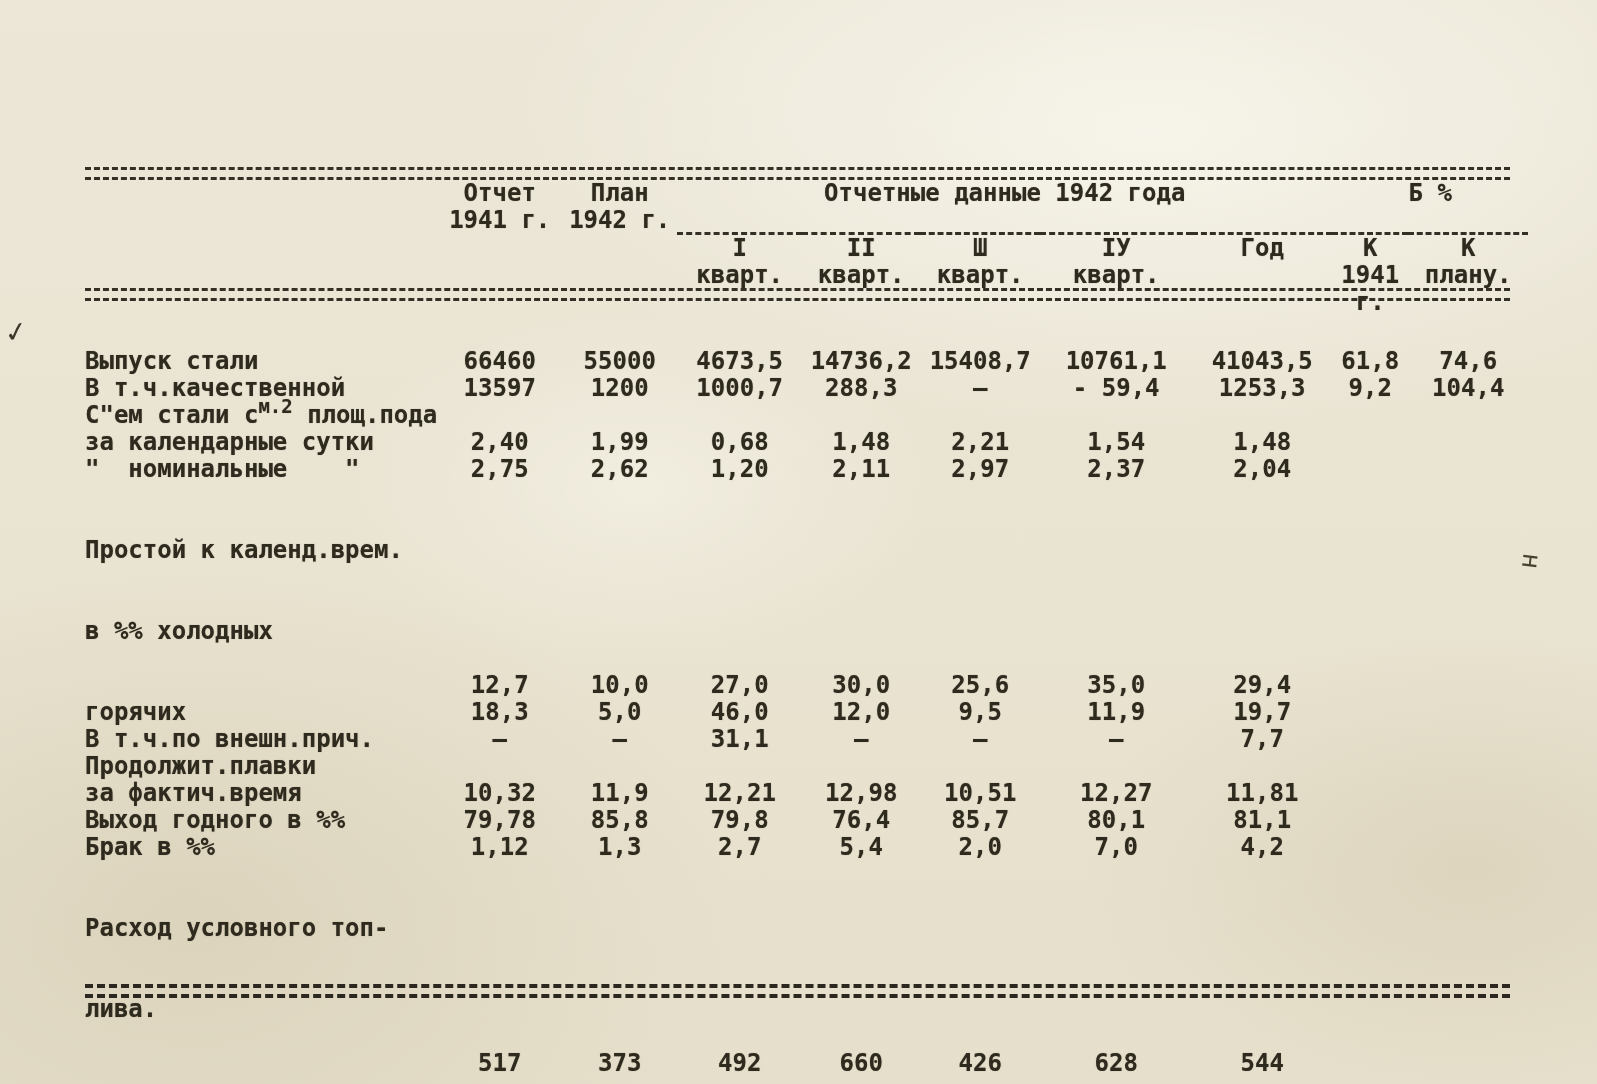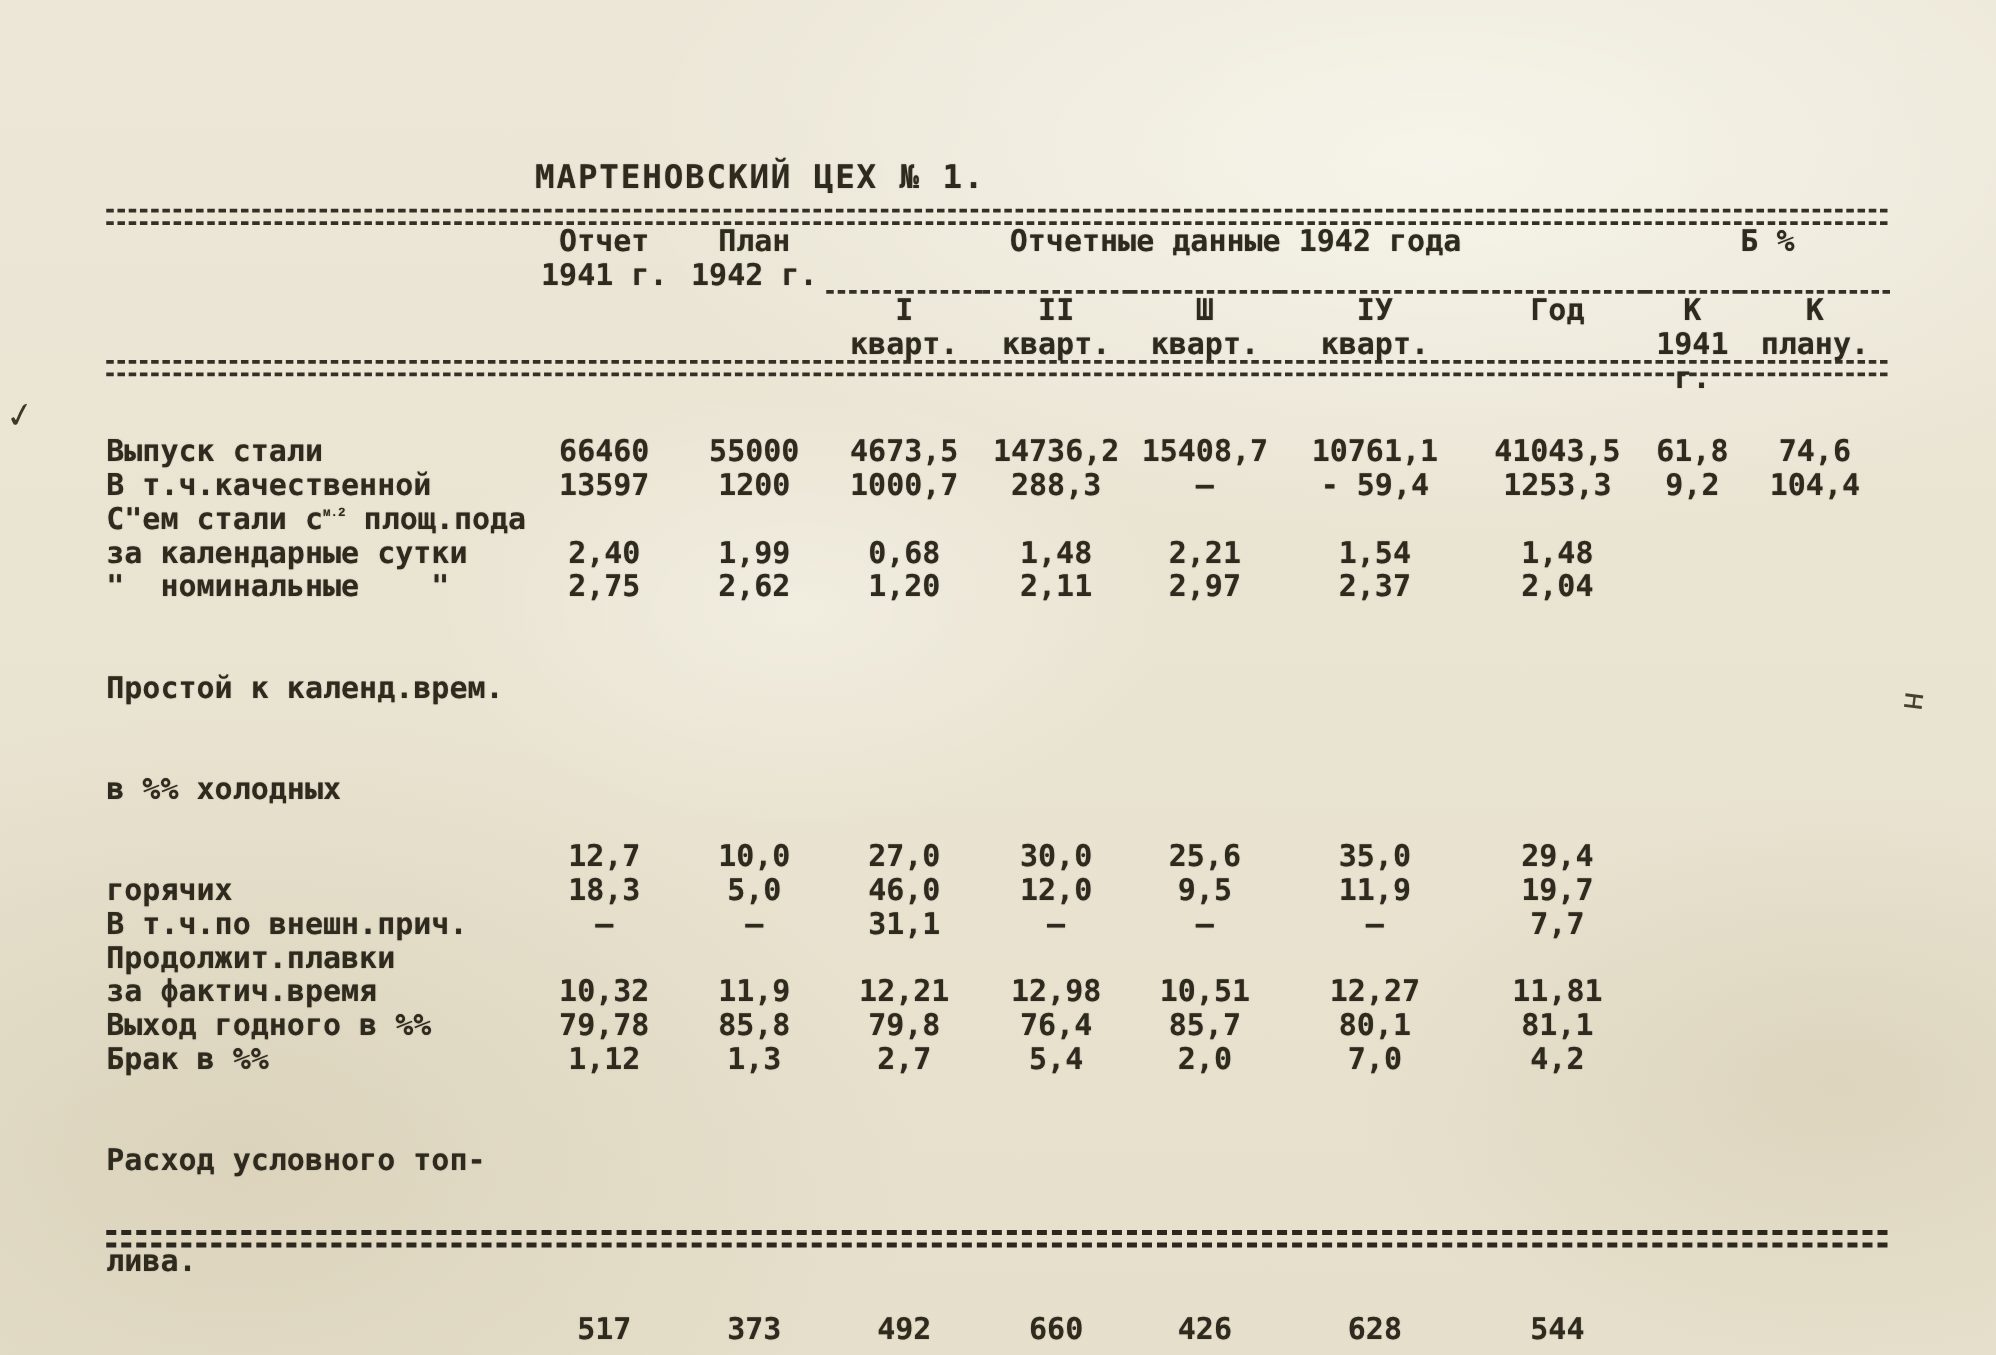--- a/index.html
+++ b/index.html
@@ -29,32 +29,31 @@
   .hcell { padding-top:6px; }
   .grp { height:52px; border-bottom:3px dashed #343026; padding-top:6px; }
   .grp1 { padding-right:130px; }
   .grp2 { padding-right:56px; }
   .sub { padding-top:6px; height:50px; }
   tbody td { text-align:center; vertical-align:middle; padding:9.5px 0; white-space:pre; }
   tbody td.lbl { text-align:left; }
   tr.first td { padding-top:32px; }
   tr.dbl td { vertical-align:bottom; }
   td.ind { padding-left:104px; }
-  .sup { font-size:10px; line-height:0; position:relative; top:-10px;font-family:Liberation Mono, monospace; }
+  .sup { font-size:19px; line-height:0; position:relative; top:-10px; }
   .mark-check { position:absolute; left:6px; top:312px; font-size:32px; color:#3e382a;
                 transform:rotate(-10deg); text-shadow:none; font-weight:400; }
   .mark-h { position:absolute; left:1524px; top:546px; font-size:26px; color:#45402f;
             transform:rotate(97deg); text-shadow:none; font-weight:400; }
 </style>
 </head>
 <body>
 
 <div class="page">
 
-  <div class="title">МАРТЕНОВСКИЙ ЦЕХ № 1.</div>
 
   <div class="rule rule-top"></div>
   <div class="rule rule-mid"></div>
   <div class="rule rule-bottom"></div>
 
   <div class="mark-check">✓</div>
   <div class="mark-h">н</div>
 
   <table class="data">
     <colgroup>

